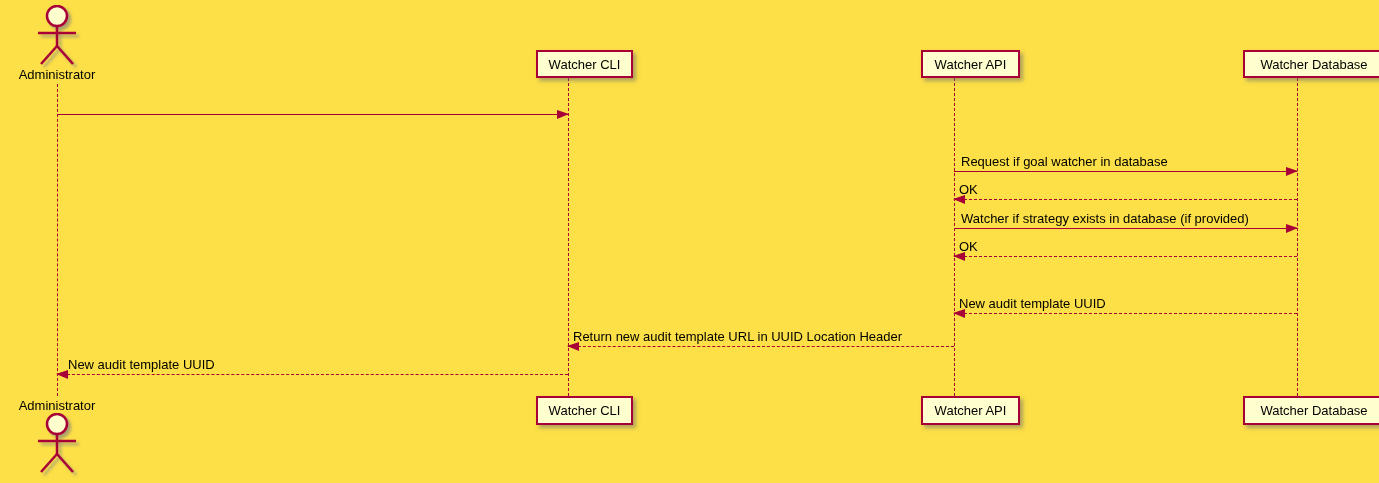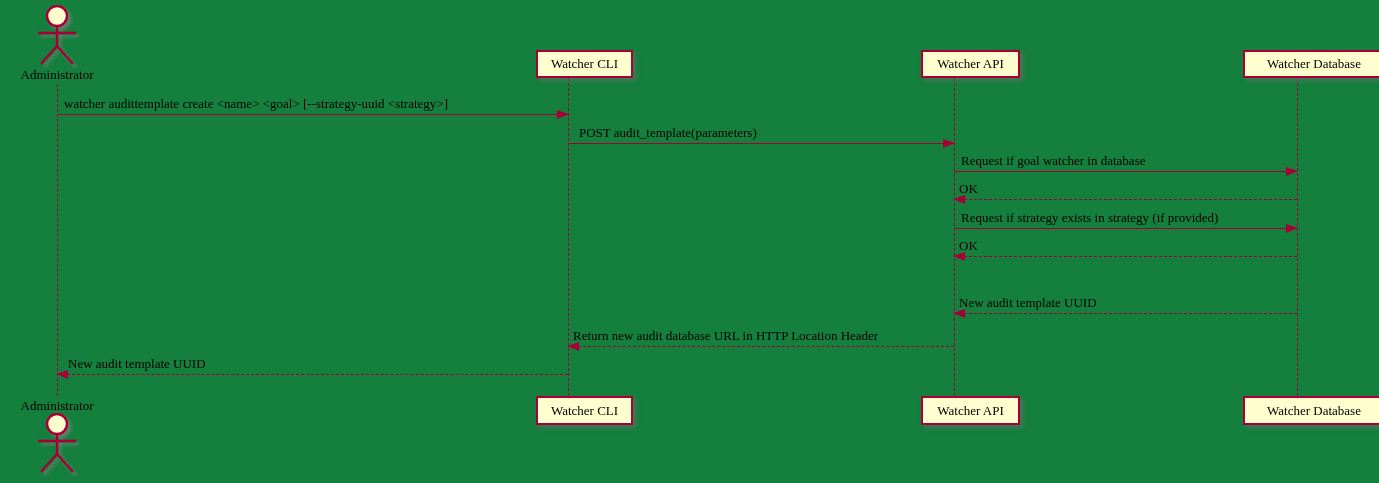--- a/index.html
+++ b/index.html
@@ -1,21 +1,21 @@
 <!DOCTYPE html>
 <html><head>
 <meta charset="utf-8">
 <style>
   html, body { margin: 0; padding: 0; background: #ffffff; }
   .diagram {
     position: relative;
     width: 1379px;
     height: 483px;
-    background: #15803d;
-    font-family: Liberation Serif, serif;
+    background: #fde047;
+    font-family: Liberation Sans, sans-serif;
     font-size: 13px;
     color: #000000;
     overflow: hidden;
   }
   .pbox {
     position: absolute;
     height: 28px;
     background: #FEFECE;
     border: 2px solid #A80036;
     box-shadow: 3px 3px 4px rgba(110,110,110,0.55);
@@ -89,64 +89,58 @@
     <span>Watcher CLI</span>
   </div>
   <div class="pbox" style="left:905px; top:50px; width:99px;">
     <span>Watcher API</span>
   </div>
   <div class="pbox" style="left:1227px; top:50px; width:142px;">
     <span>Watcher Database</span>
   </div>
 
   <div class="msg" style="left:57px; top:95px; width:511px;">
-    <span class="lbl">watcher audittemplate create &lt;name&gt; &lt;goal&gt; [--strategy-uuid &lt;strategy&gt;]</span>
     <div class="line"></div>
     <div class="ah ah-r"></div>
   </div>
 
-  <div class="msg pad-mid" style="left:568px; top:124px; width:386px;">
-    <span class="lbl">POST audit_template(parameters)</span>
-    <div class="line"></div>
-    <div class="ah ah-r"></div>
-  </div>
 
   <div class="msg" style="left:954px; top:152px; width:343px;">
     <span class="lbl">Request if goal watcher in database</span>
     <div class="line"></div>
     <div class="ah ah-r"></div>
   </div>
 
   <div class="msg dashed pad-wide" style="left:954px; top:180px; width:343px;">
     <span class="lbl">OK</span>
     <div class="line"></div>
     <div class="ah ah-l"></div>
   </div>
 
   <div class="msg" style="left:954px; top:209px; width:343px;">
-    <span class="lbl">Request if strategy exists in strategy (if provided)</span>
+    <span class="lbl">Watcher if strategy exists in database (if provided)</span>
     <div class="line"></div>
     <div class="ah ah-r"></div>
   </div>
 
   <div class="msg dashed pad-wide" style="left:954px; top:237px; width:343px;">
     <span class="lbl">OK</span>
     <div class="line"></div>
     <div class="ah ah-l"></div>
   </div>
 
 
   <div class="msg dashed pad-wide" style="left:954px; top:294px; width:343px;">
     <span class="lbl">New audit template UUID</span>
     <div class="line"></div>
     <div class="ah ah-l"></div>
   </div>
 
   <div class="msg dashed pad-wide" style="left:568px; top:327px; width:386px;">
-    <span class="lbl">Return new audit database URL in HTTP Location Header</span>
+    <span class="lbl">Return new audit template URL in UUID Location Header</span>
     <div class="line"></div>
     <div class="ah ah-l"></div>
   </div>
 
   <div class="msg dashed pad-mid" style="left:57px; top:355px; width:511px;">
     <span class="lbl">New audit template UUID</span>
     <div class="line"></div>
     <div class="ah ah-l"></div>
   </div>
 

